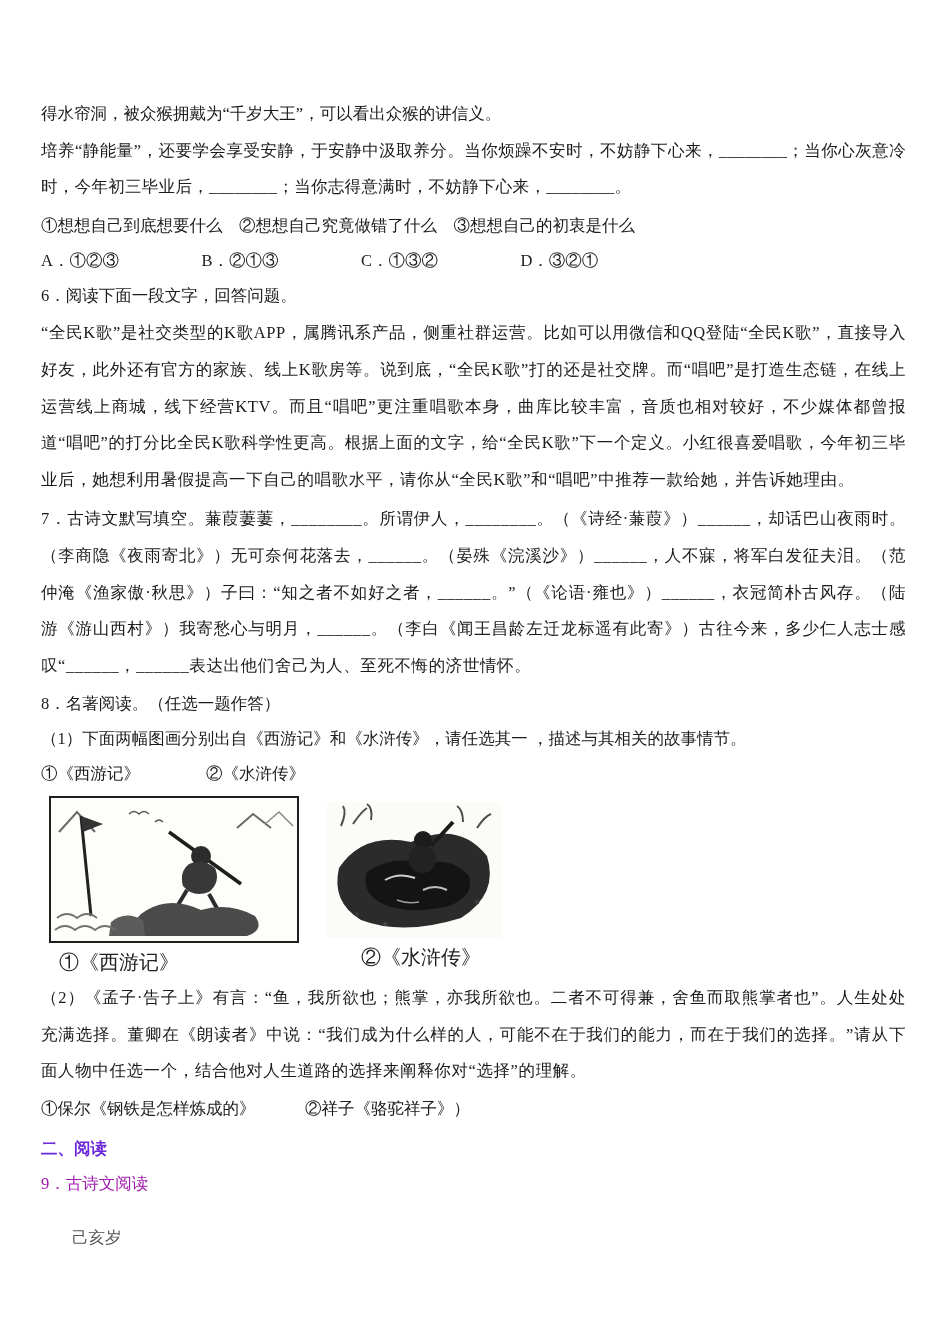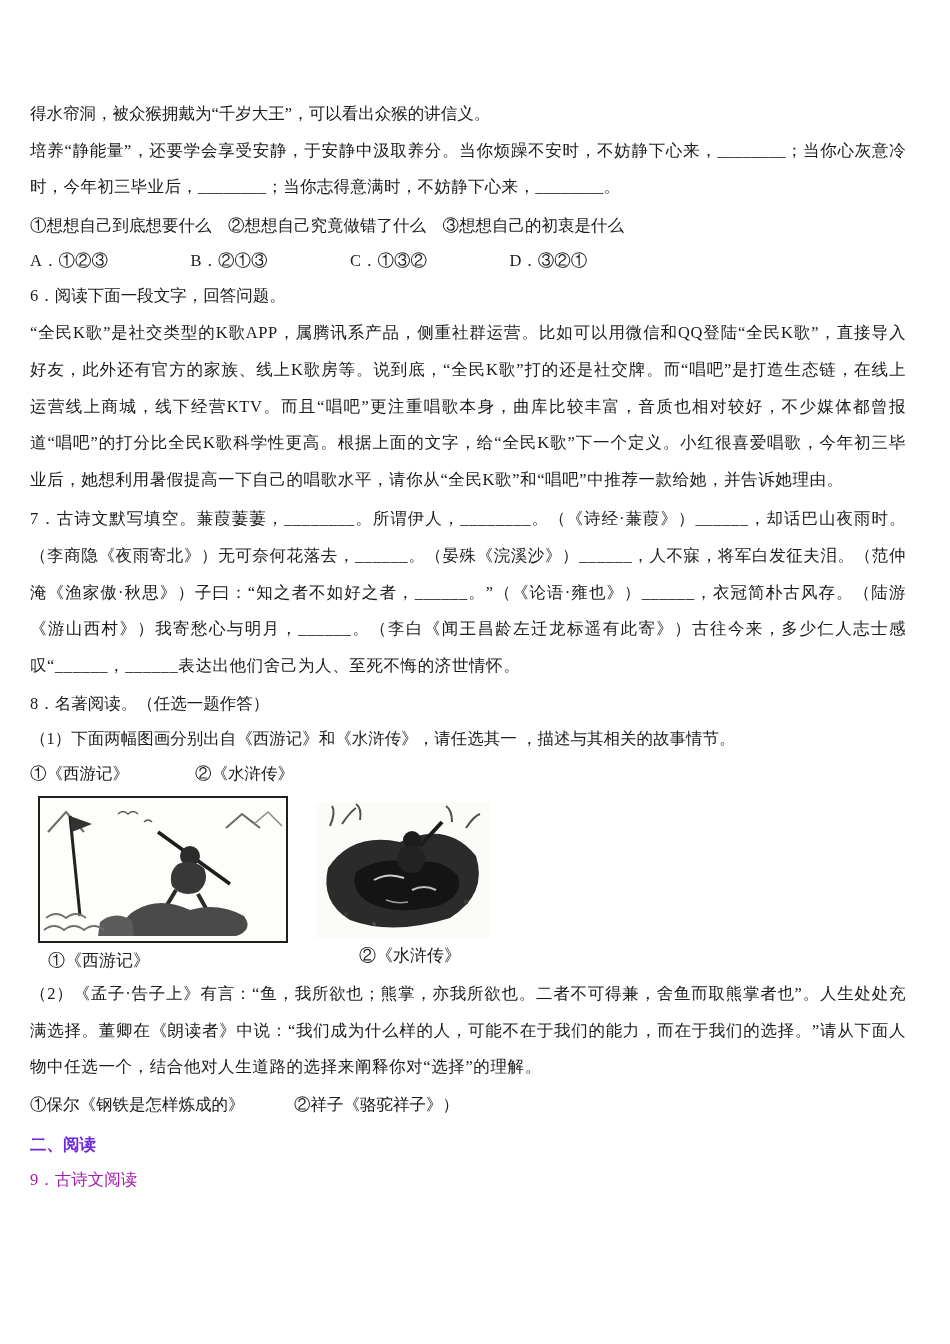--- a/index.html
+++ b/index.html
@@ -3,21 +3,21 @@
 <meta charset="utf-8">
 <style>
   * { margin:0; padding:0; box-sizing:border-box; }
   html, body { background:#ffffff; }
   body {
     width:950px; height:1344px;
     font-family:"Liberation Serif","DejaVu Serif",serif;
     color:#1b1b1b;
     overflow:hidden;
   }
-  .page { padding:98px 44px 0 30px; width:950px; }
+  .page { padding:98px 44px 0 41px; width:950px; }
   .t {
     font-size:16.5px;
     line-height:1.95;
     margin-bottom:3px;
     color:#1b1b1b;
   }
   .just {
     text-align:justify;
     line-height:2.22;
     letter-spacing:0.6px;
@@ -41,21 +41,21 @@
     border:2px solid #1f1f1f;
     background:#fdfdfb;
     overflow:hidden;
   }
   .fig-box2 {
     width:174px; height:136px;
     margin-top:6px;
     background:#fbfbf9;
     overflow:hidden;
   }
-  .fig-caption { font-size:17px; margin-top:6px; color:#222;font-family:Liberation Mono, monospace; }
+  .fig-caption { font-size:20px; margin-top:6px; color:#222;font-family:Liberation Mono, monospace; }
   .cap1 { margin-left:10px; }
   .cap2 { align-self:center; margin-left:14px; }
   svg { display:block; }
 </style>
 </head>
 <body>
 
 <div class="page">
 
   <p class="t">得水帘洞，被众猴拥戴为“千岁大王”，可以看出众猴的讲信义。</p>
@@ -132,14 +132,15 @@
       <div class="fig-caption cap2">②《水浒传》</div>
     </div>
 
   </div>
 
   <p class="t just">（2）《孟子·告子上》有言：“鱼，我所欲也；熊掌，亦我所欲也。二者不可得兼，舍鱼而取熊掌者也”。人生处处充满选择。董卿在《朗读者》中说：“我们成为什么样的人，可能不在于我们的能力，而在于我们的选择。”请从下面人物中任选一个，结合他对人生道路的选择来阐释你对“选择”的理解。</p>
   <p class="t">①保尔《钢铁是怎样炼成的》　　　②祥子《骆驼祥子》）</p>
 
   <p class="t section-head">二、阅读</p>
   <p class="t muted">9．古诗文阅读</p>
+  <p class="t poem-title">己亥岁</p>
 
 </div>
 
 </body></html>

